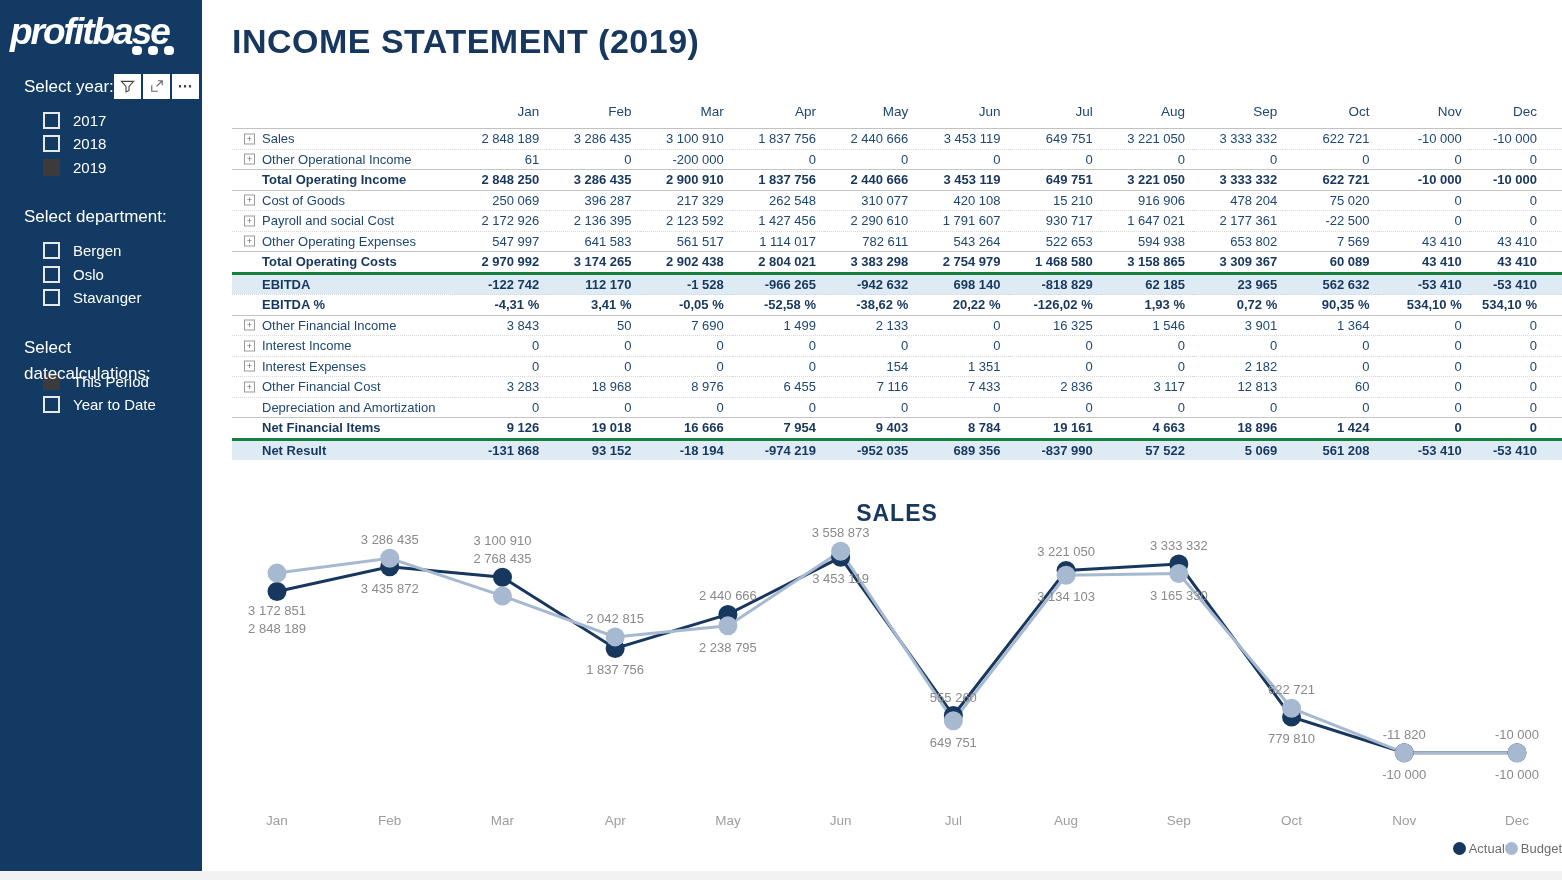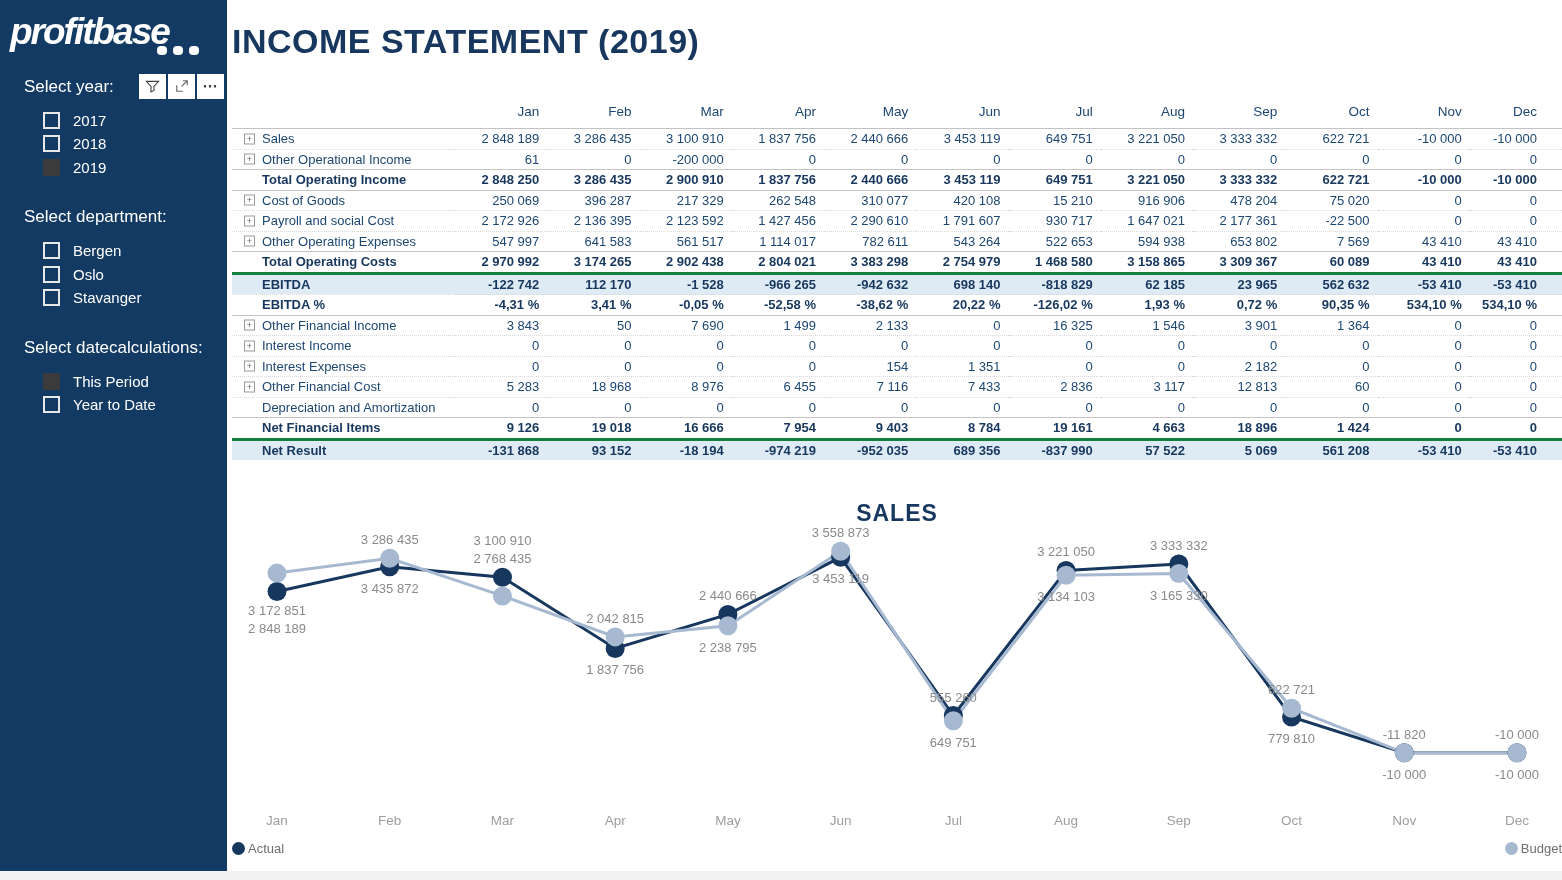--- a/index.html
+++ b/index.html
@@ -1,19 +1,19 @@
 <!DOCTYPE html>
 <html><head>
 <meta charset="utf-8">
 <style>
   html,body{margin:0;padding:0}
   body{width:1562px;height:880px;position:relative;overflow:hidden;background:#fff;
        font-family:"Liberation Sans",sans-serif;-webkit-font-smoothing:antialiased}
   
-  .sidebar{position:absolute;left:0;top:0;width:227px;height:871px;background:#123A63;color:#fff}
+  .sidebar{position:absolute;left:0;top:0;width:202px;height:871px;background:#123A63;color:#fff}
   .logo{padding:12px 12px 0 10px}
   .logo-text{font-size:37px;font-weight:700;font-style:italic;letter-spacing:-2px;line-height:1.1}
   .logo-dots{display:flex;gap:6px;justify-content:flex-end;padding-right:16px;margin-top:-7px}
   .logo-dots i{width:10px;height:9px;border-radius:4px;background:#fff}
   .side-section{margin-top:22px;padding-left:24px;position:relative}
   .side-section.first{margin-top:19px}
   .side-head{font-size:17px;margin-bottom:12px;position:relative;height:26px;line-height:26px}
   .toolbar{position:absolute;right:3px;top:0;display:flex;gap:2px}
   .tool{width:27px;height:25px;background:#fff;display:flex;align-items:center;justify-content:center;cursor:pointer}
   .tool svg{display:block}
@@ -39,21 +39,21 @@
   .matrix tr.strong td{border-top:1px solid #c4c4c4}
   .matrix tr.hl td{background:#DEEBF5;border-top:3px solid #15803d}
   .matrix tr.firstrow td{border-top:none}
   .expander{position:absolute;left:12px;top:50%;transform:translateY(-50%);width:9px;height:9px;
             border:1px solid #9a9a9a;background:#fff;color:#666;font-size:9px;line-height:8px;
             text-align:center;font-weight:400;cursor:pointer}
   
   .chart{position:absolute;top:500px;left:0;width:1330px}
   .chart h2{margin:0;text-align:center;font-size:23px;font-weight:700;color:#17375E;letter-spacing:1px}
   .chart svg{display:block;width:1330px;height:312px}
-  .legend{display:flex;justify-content:space-between;align-items:center;margin-top:2px;
+  .legend{display:flex;justify-content:flex-end;align-items:center;margin-top:2px;
           font-size:13px;color:#6e6e6e}
   .legend-item{display:flex;align-items:center;cursor:pointer}
   .legend .dot{width:13px;height:13px;border-radius:50%;display:inline-block;margin-right:3px}
   .bottom-strip{position:absolute;left:0;bottom:0;width:1562px;height:9px;background:#f2f2f2}
 </style>
 </head>
 <body>
 
 <div class="sidebar">
   <div class="logo">
@@ -321,21 +321,21 @@
           <td class="val">1 351</td>
           <td class="val">0</td>
           <td class="val">0</td>
           <td class="val">2 182</td>
           <td class="val">0</td>
           <td class="val">0</td>
           <td class="val">0</td>
         </tr>
         <tr>
           <td class="label"><span class="expander">+</span><span>Other Financial Cost</span></td>
-          <td class="val">5 283</td>
+          <td class="val">3 283</td>
           <td class="val">18 968</td>
           <td class="val">8 976</td>
           <td class="val">6 455</td>
           <td class="val">7 116</td>
           <td class="val">7 433</td>
           <td class="val">2 836</td>
           <td class="val">3 117</td>
           <td class="val">12 813</td>
           <td class="val">60</td>
           <td class="val">0</td>

